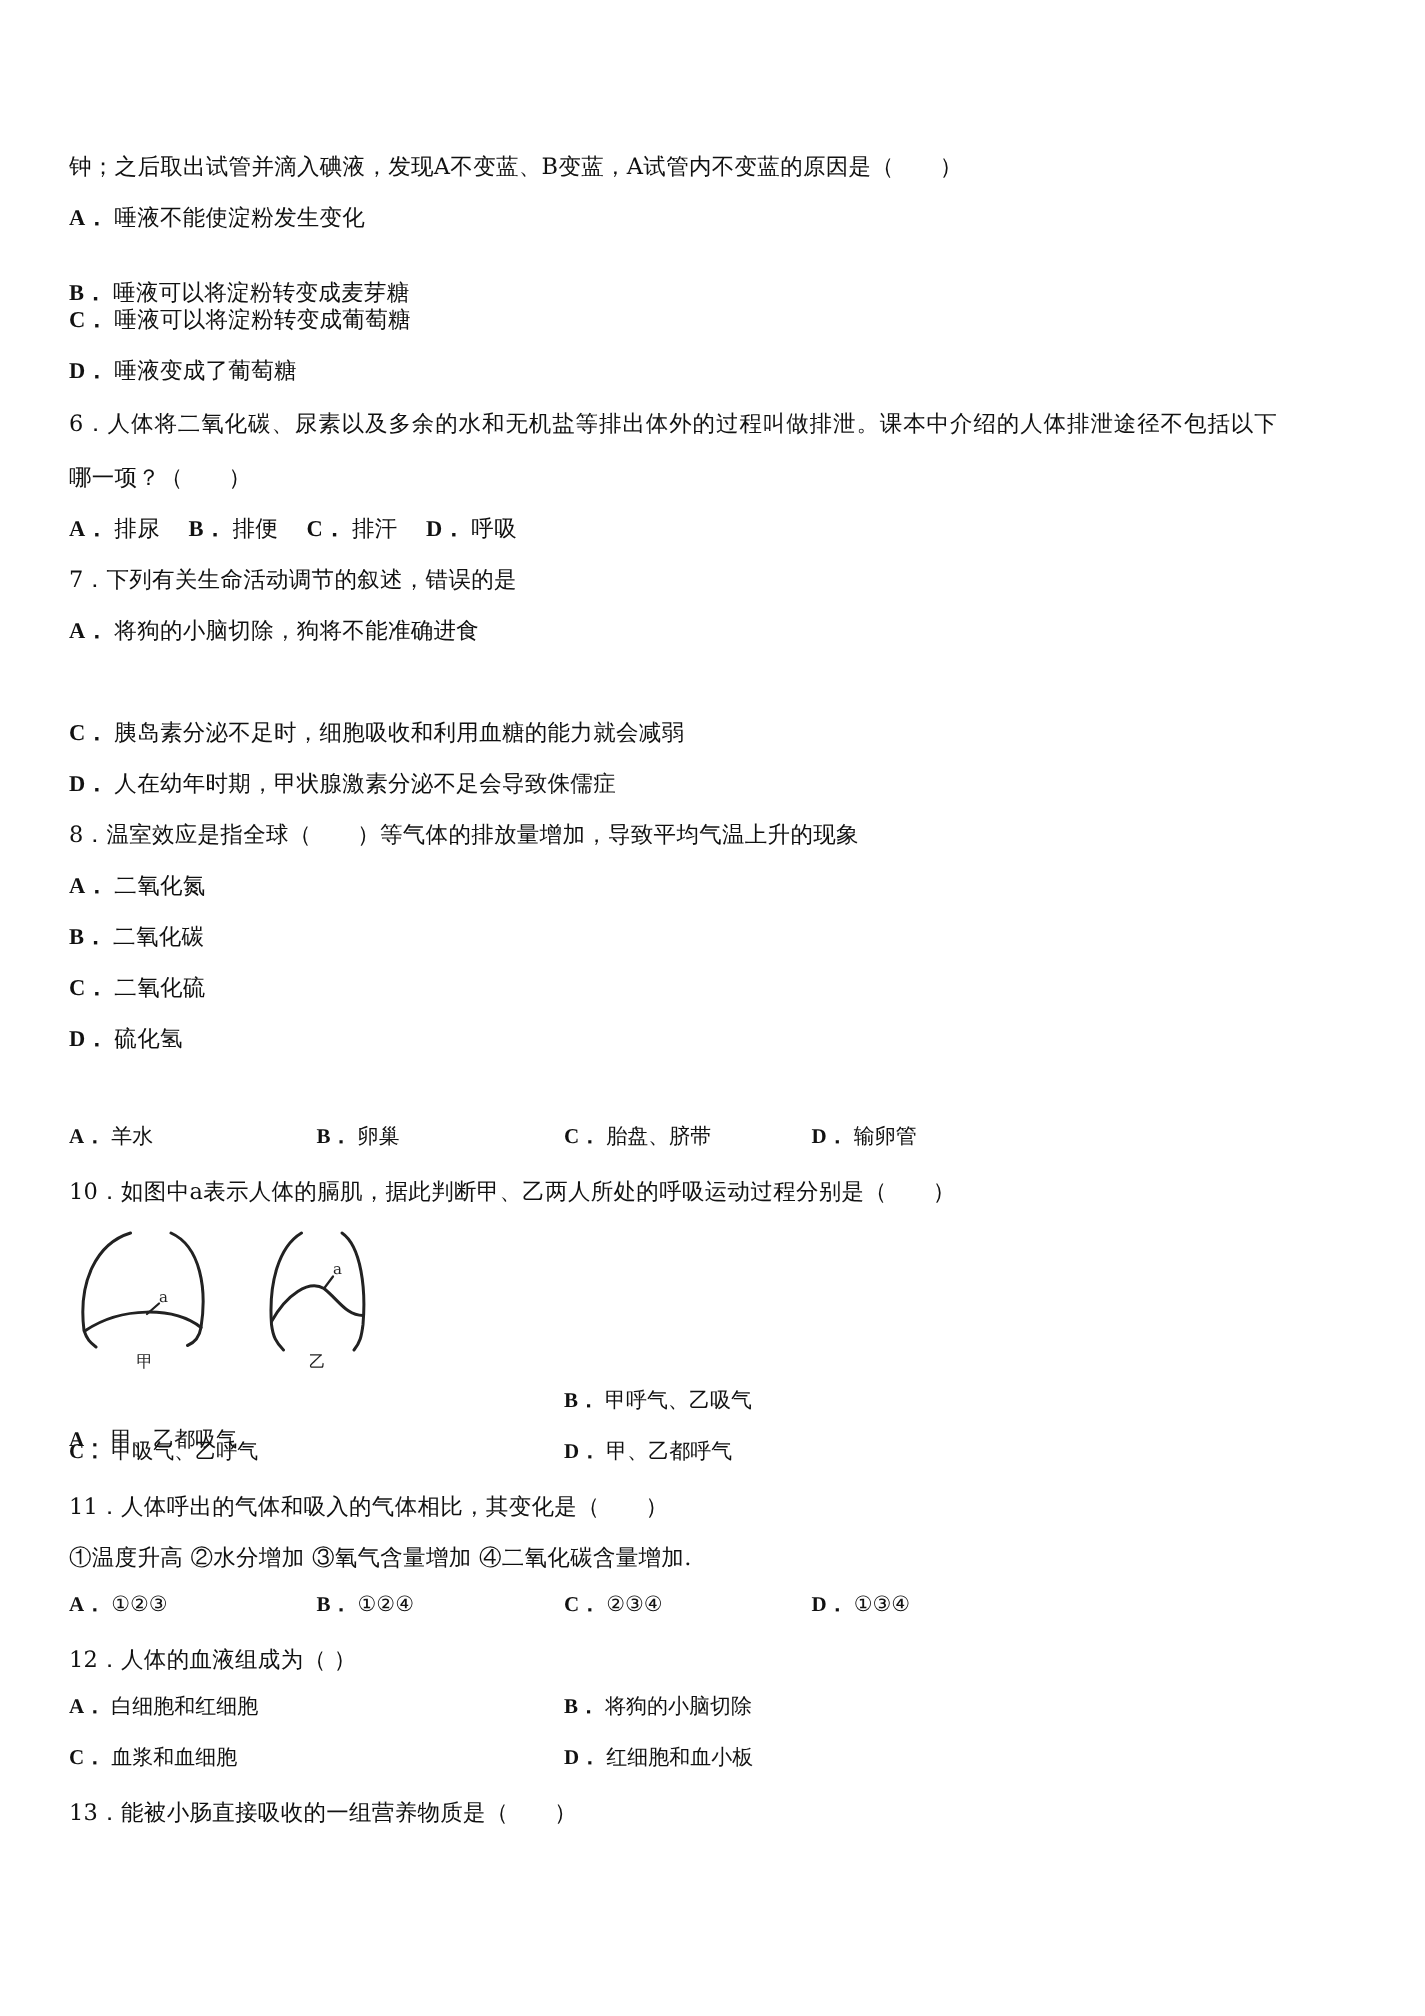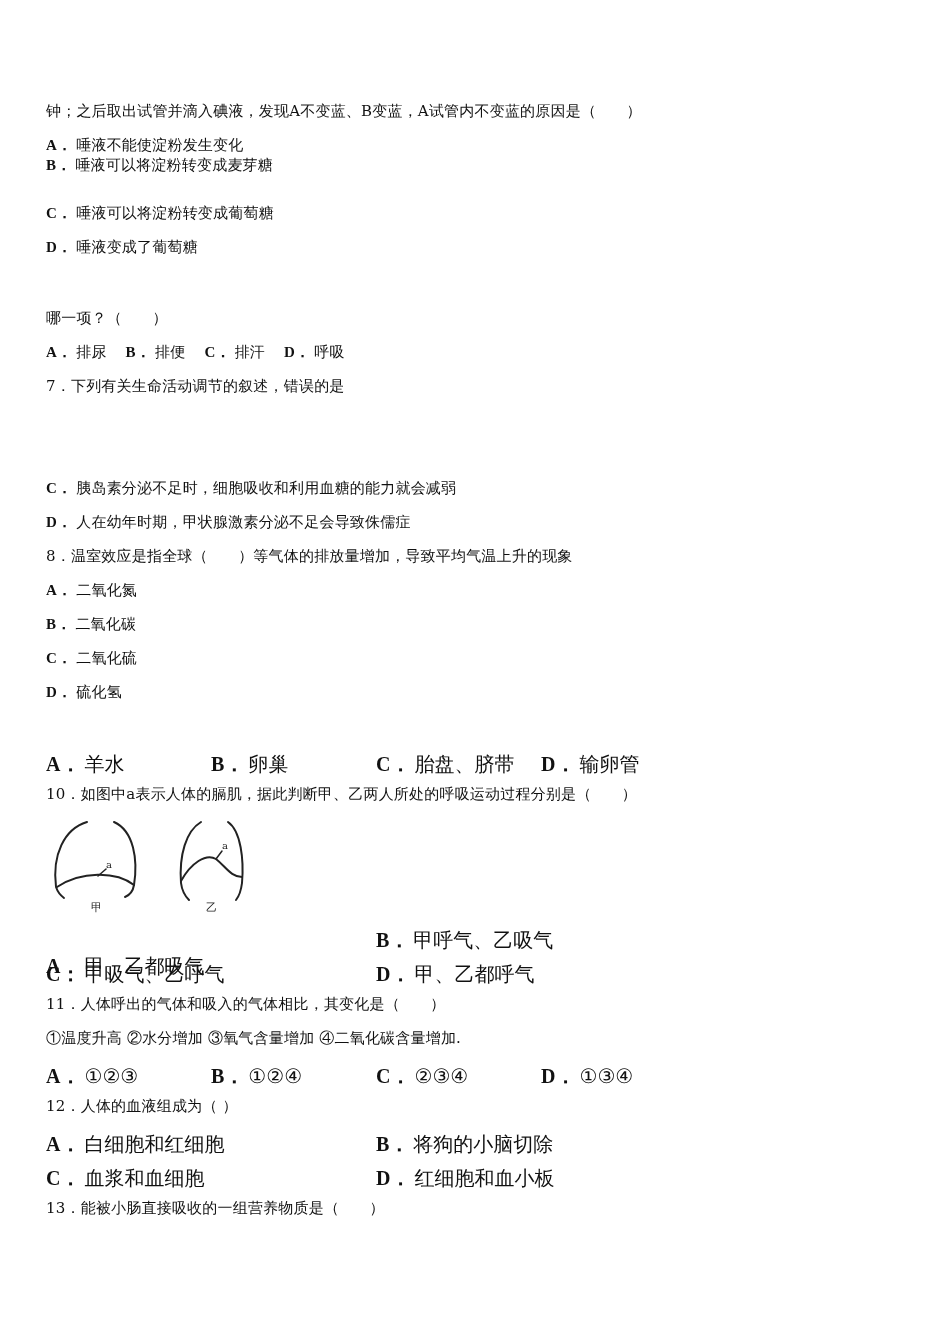--- a/index.html
+++ b/index.html
@@ -1,43 +1,45 @@
 <!DOCTYPE html>
 <html><head>
 <meta charset="utf-8">
 <style>
   html, body { margin: 0; padding: 0; background: #ffffff; }
   body { width: 950px; height: 1344px; position: relative; overflow: hidden;
          font-family: "DejaVu Serif", "Liberation Serif", serif; color: #111; }
   .page { position: absolute; left: 0; top: 0; width: 950px; height: 1344px; }
   .line { position: absolute; left: 46px; font-size: 15px; line-height: 20px; white-space: nowrap; letter-spacing: 0.2px; }
   .lbl { font-family: "Liberation Serif", "DejaVu Serif", serif; font-weight: bold; margin-right: 4px; }
-  .opt { position: absolute; font-size: 20px; line-height: 28px; white-space: nowrap; }
+  .opt { position: absolute; font-size: 14px; line-height: 16px; white-space: nowrap; }
   .figure { position: absolute; left: 46px; top: 815px; width: 210px; height: 100px; }
 </style>
 </head>
 <body>
 
 <div class="page">
 
   <div class="line" style="top:101px">钟；之后取出试管并滴入碘液，发现A不变蓝、B变蓝，A试管内不变蓝的原因是（　　）</div>
   <div class="line" style="top:135px"><span class="lbl">A．</span><span>唾液不能使淀粉发生变化</span></div>
-  <div class="line" style="top:155px"><span class="lbl">B．</span><span>唾液可以将淀粉转变成麦芽糖</span></div>
+  <div class="line" style="top:185px"><span class="lbl">B．</span><span>唾液可以将淀粉转变成麦芽糖</span></div>
   <div class="line" style="top:203px"><span class="lbl">C．</span><span>唾液可以将淀粉转变成葡萄糖</span></div>
   <div class="line" style="top:237px"><span class="lbl">D．</span><span>唾液变成了葡萄糖</span></div>
 
+  <div class="line" style="top:272px; letter-spacing:0.6px">6．人体将二氧化碳、尿素以及多余的水和无机盐等排出体外的过程叫做排泄。课本中介绍的人体排泄途径不包括以下</div>
   <div class="line" style="top:308px">哪一项？（　　）</div>
   <div class="line" style="top:342px">
     <span class="lbl">A．</span><span>排尿</span>
     <span style="margin-left:14px" class="lbl">B．</span><span>排便</span>
     <span style="margin-left:14px" class="lbl">C．</span><span>排汗</span>
     <span style="margin-left:14px" class="lbl">D．</span><span>呼吸</span>
   </div>
 
   <div class="line" style="top:376px">7．下列有关生命活动调节的叙述，错误的是</div>
+  <div class="line" style="top:410px"><span class="lbl">A．</span><span>将狗的小脑切除，狗将不能准确进食</span></div>
   <div class="line" style="top:478px"><span class="lbl">C．</span><span>胰岛素分泌不足时，细胞吸收和利用血糖的能力就会减弱</span></div>
   <div class="line" style="top:512px"><span class="lbl">D．</span><span>人在幼年时期，甲状腺激素分泌不足会导致侏儒症</span></div>
 
   <div class="line" style="top:546px">8．温室效应是指全球（　　）等气体的排放量增加，导致平均气温上升的现象</div>
   <div class="line" style="top:580px"><span class="lbl">A．</span><span>二氧化氮</span></div>
   <div class="line" style="top:614px"><span class="lbl">B．</span><span>二氧化碳</span></div>
   <div class="line" style="top:648px"><span class="lbl">C．</span><span>二氧化硫</span></div>
   <div class="line" style="top:682px"><span class="lbl">D．</span><span>硫化氢</span></div>
 
   <div class="opt" style="top:750px; left:46px"><span class="lbl">A．</span><span>羊水</span></div>

